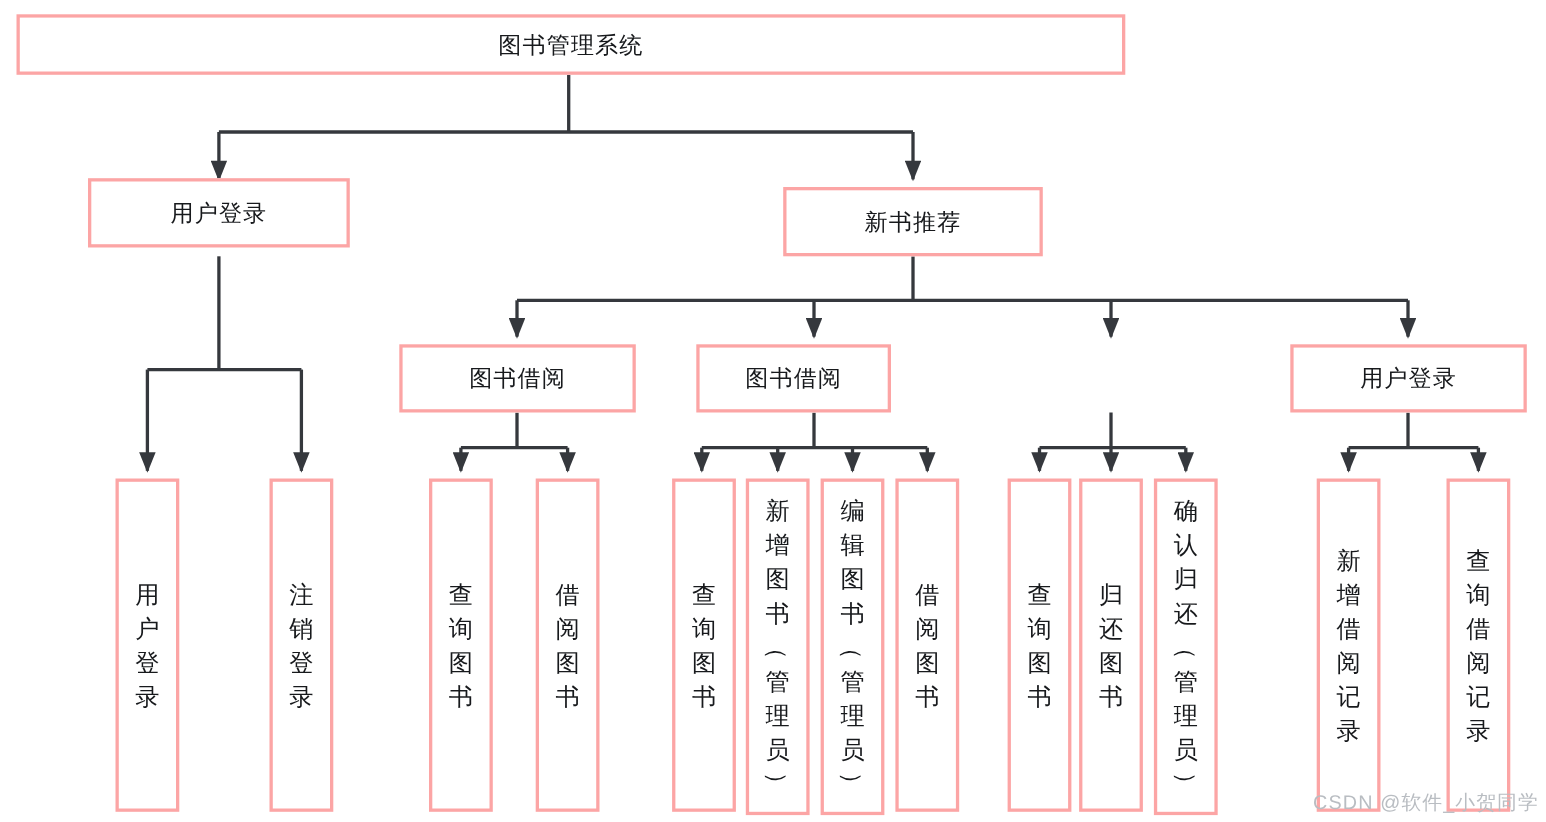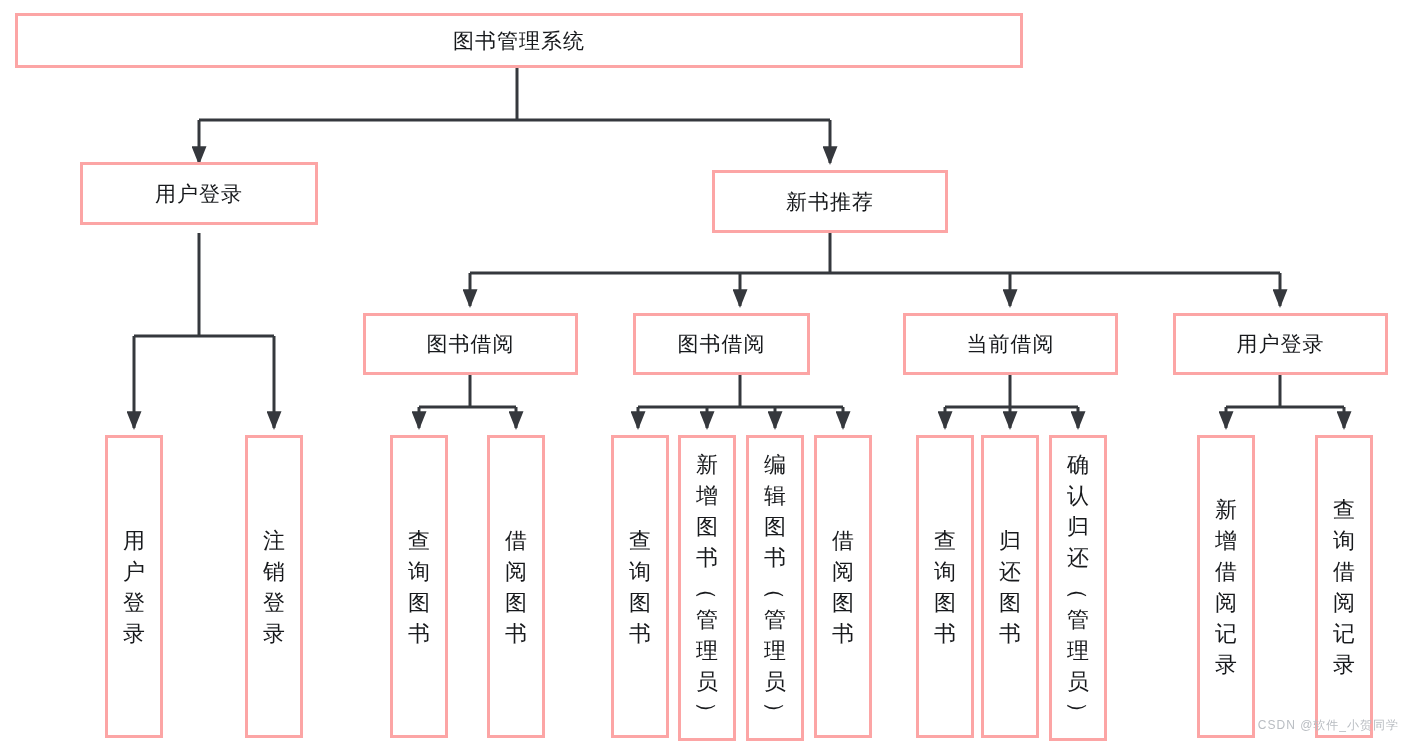--- a/index.html
+++ b/index.html
@@ -34,21 +34,21 @@
     display: block;
     height: 31px;
     line-height: 31px;
     text-align: center;
   }
   .vpar { transform: rotate(90deg); }
   .watermark {
     position: absolute;
     top: 717px;
     right: 6px;
-    font-size: 12px;
+    font-size: 18px;
     color: #b9bdc2;
     letter-spacing: 1px;
     white-space: nowrap;
   }
 </style>
 </head>
 <body>
 
 <div class="canvas">
 
@@ -111,23 +111,20 @@
   </div>
   <div class="node hnode" style="left:712px;top:170px;width:236px;height:63px">
     <span>新书推荐</span>
   </div>
 
   <div class="node hnode" style="left:363px;top:313px;width:215px;height:62px">
     <span>图书借阅</span>
   </div>
   <div class="node hnode" style="left:633px;top:313px;width:177px;height:62px">
     <span>图书借阅</span>
-  </div>
-  <div class="node hnode" style="left:903px;top:313px;width:215px;height:62px">
-    <span>当前借阅</span>
   </div>
   <div class="node hnode" style="left:1173px;top:313px;width:215px;height:62px">
     <span>用户登录</span>
   </div>
 
   <div class="node vnode" style="left:105px;top:435px;height:303px">
     <span class="vtext">
         <span class="vchar">用</span>
         <span class="vchar">户</span>
         <span class="vchar">登</span>

